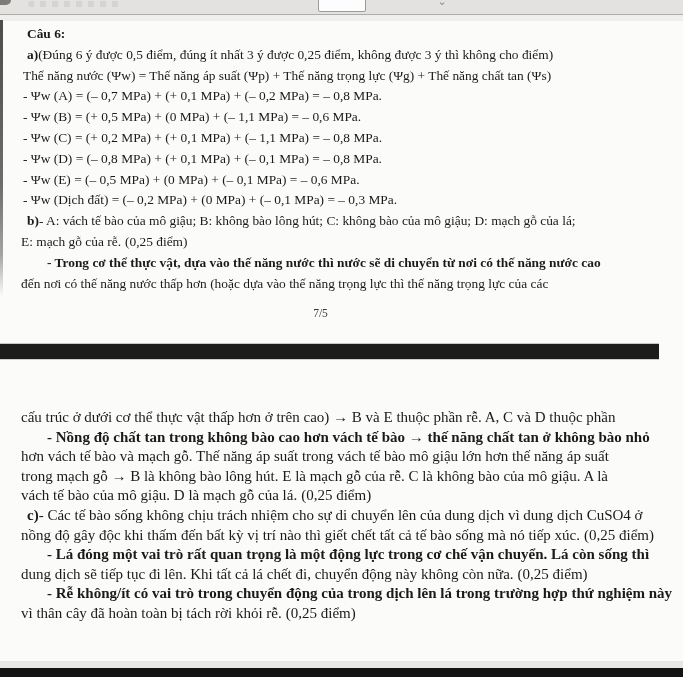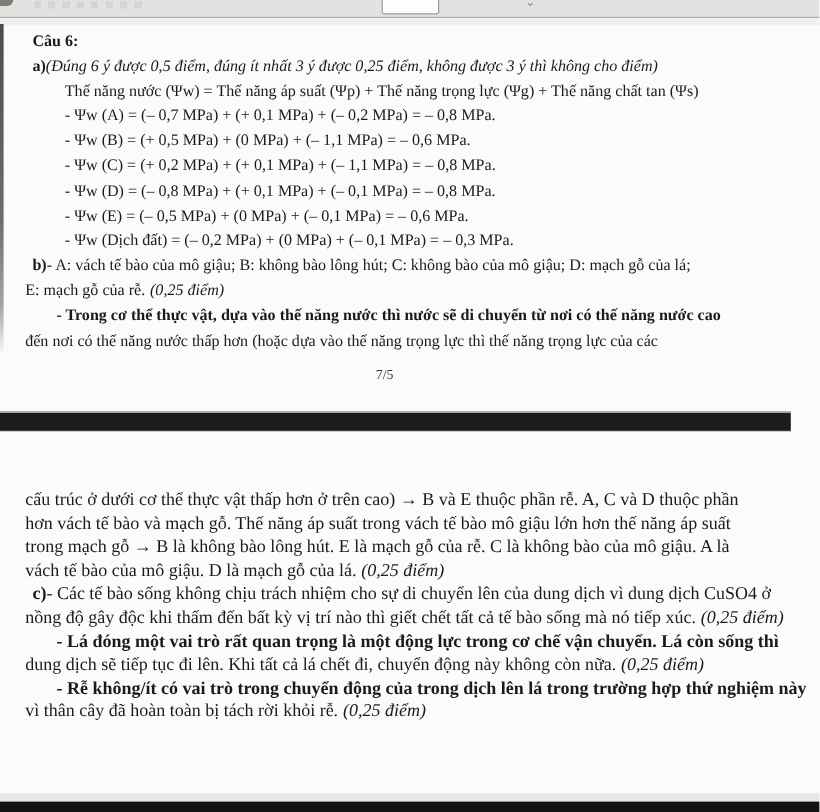--- a/index.html
+++ b/index.html
@@ -32,36 +32,36 @@
   }
   .chevron-icon{
     position:absolute;left:435px;top:-3px;width:14px;height:10px;
     color:#8d8c89;font-size:11px;line-height:10px;text-align:center;
     font-family:"DejaVu Sans",sans-serif;
   }
   
   .page{position:absolute;left:0;right:0;color:#1a1a1a;}
   .line{white-space:nowrap;}
   .prefix{font-weight:700;margin-right:0;}
-  .em{font-style:italic;}
+  .em{}
   .t + .em{margin-left:4px;}
   
   .page1{top:21px;padding-top:3px;font-size:13.4px;line-height:20.8px;}
   .page1-edge{
     position:absolute;left:0;top:20px;width:3px;height:276px;
     background:linear-gradient(#4c4c4a 0%,#6e6d6b 60%,#a5a4a1 85%,rgba(165,164,161,0) 100%);
   }
   .pagenum{
     text-align:center;padding-right:42px;margin-top:9px;
     font-size:11.5px;color:#3a3a3a;white-space:nowrap;
   }
   
   .ml21{margin-left:21px;}
   .ml27{margin-left:27px;}
-  .ml39{margin-left:54px;}
+  .ml39{margin-left:23px;}
   .ml47{margin-left:47px;font-weight:bold;}
   
   .separator{
     position:absolute;left:0;top:343px;width:659px;height:15px;
     background:#1d1d1c;border-top:1px solid #c9c8c6;border-bottom:1px solid #cfcecb;
   }
   
   .page2{top:404px;padding-top:4px;font-size:15px;line-height:19.6px;}
   
   .bottom-strip{position:absolute;left:0;top:661px;width:683px;height:7px;background:#e8e7e5;}
@@ -93,20 +93,21 @@
   <div class="line ml21"><span class="t">E: mạch gỗ của rễ.</span><span class="em">(0,25 điểm)</span></div>
   <div class="line ml47"><span class="t">- Trong cơ thể thực vật, dựa vào thế năng nước thì nước sẽ di chuyển từ nơi có thế năng nước cao</span></div>
   <div class="line ml21"><span class="t">đến nơi có thế năng nước thấp hơn (hoặc dựa vào thế năng trọng lực thì thế năng trọng lực của các</span></div>
   <div class="pagenum">7/5</div>
 </div>
 
 <div class="separator"></div>
 
 <div class="page page2">
   <div class="line ml21"><span class="t">cấu trúc ở dưới cơ thể thực vật thấp hơn ở trên cao) → B và E thuộc phần rễ. A, C và D thuộc phần</span></div>
+  <div class="line ml47"><span class="t">- Nồng độ chất tan trong không bào cao hơn vách tế bào → thế năng chất tan ở không bào nhỏ</span></div>
   <div class="line ml21"><span class="t">hơn vách tế bào và mạch gỗ. Thế năng áp suất trong vách tế bào mô giậu lớn hơn thế năng áp suất</span></div>
   <div class="line ml21"><span class="t">trong mạch gỗ → B là không bào lông hút. E là mạch gỗ của rễ. C là không bào của mô giậu. A là</span></div>
   <div class="line ml21"><span class="t">vách tế bào của mô giậu. D là mạch gỗ của lá.</span><span class="em">(0,25 điểm)</span></div>
   <div class="line ml27"><span class="prefix">c)</span><span class="t">- Các tế bào sống không chịu trách nhiệm cho sự di chuyển lên của dung dịch vì dung dịch CuSO4 ở</span></div>
   <div class="line ml21"><span class="t">nồng độ gây độc khi thấm đến bất kỳ vị trí nào thì giết chết tất cả tế bào sống mà nó tiếp xúc.</span><span class="em">(0,25 điểm)</span></div>
   <div class="line ml47"><span class="t">- Lá đóng một vai trò rất quan trọng là một động lực trong cơ chế vận chuyển. Lá còn sống thì</span></div>
   <div class="line ml21"><span class="t">dung dịch sẽ tiếp tục đi lên. Khi tất cả lá chết đi, chuyển động này không còn nữa.</span><span class="em">(0,25 điểm)</span></div>
   <div class="line ml47"><span class="t">- Rễ không/ít có vai trò trong chuyển động của trong dịch lên lá trong trường hợp thứ nghiệm này</span></div>
   <div class="line ml21"><span class="t">vì thân cây đã hoàn toàn bị tách rời khỏi rễ.</span><span class="em">(0,25 điểm)</span></div>
 </div>

